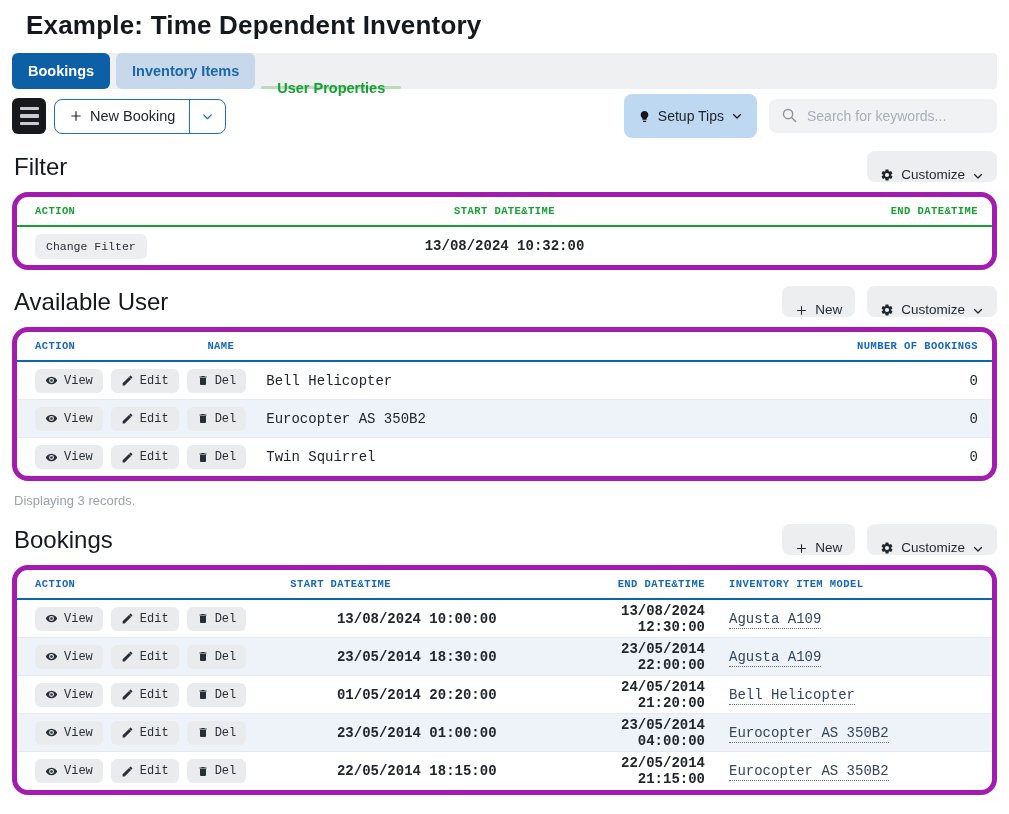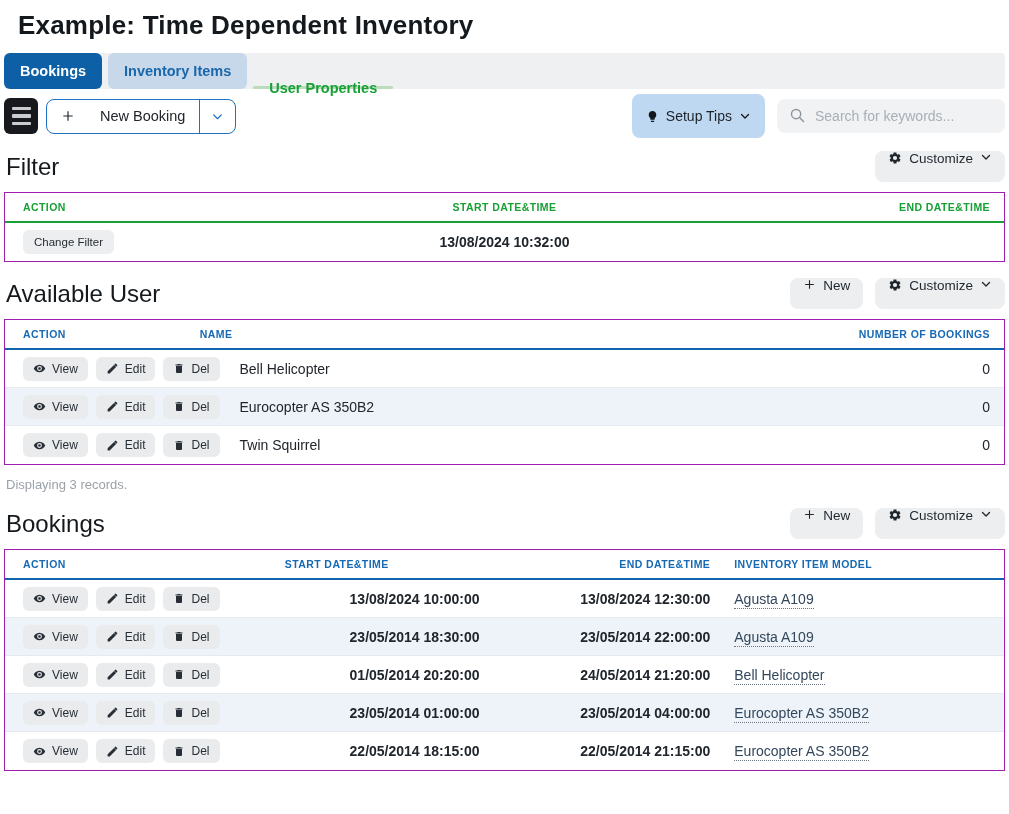--- a/index.html
+++ b/index.html
@@ -1,52 +1,52 @@
 <!DOCTYPE html>
 <html><head>
 <meta charset="utf-8">
 <style>
   * { margin:0; padding:0; box-sizing:border-box; }
   html,body { width:1009px; height:814px; background:#ffffff; overflow:hidden;
     font-family:"Liberation Sans","DejaVu Sans",sans-serif; color:#1c232a; }
 
-  .page { padding:0 4px; }
+  .page { padding:0 12px; }
 
   
   .page-title { font-size:26px; font-weight:700; color:#14191e; padding:10px 0 12px 14px; letter-spacing:.2px; }
 
   
   .tabbar { background:#eef0f1; display:flex; gap:6px; height:36px; align-items:stretch; border-radius:4px; }
   .tab { display:flex; align-items:center; padding:0 16px; font-size:14.5px; border-radius:6px; cursor:pointer; }
   .tab.active { background:#0d60a6; color:#ffffff; font-weight:700; }
   .tab.lightblue { background:#c6d8e9; color:#1a67ab; font-weight:600; }
   .tab.green { background:#badcbc; color:#17a034; font-weight:600;margin-top:33px; }
 
   
   .toolbar { display:flex; align-items:center; margin-top:8px; height:38px; }
   .hamburger { width:34px; height:36px; background:#17191c; border-radius:6px; display:flex; flex-direction:column; justify-content:center; gap:4px; align-items:center; cursor:pointer; }
   .hamburger span { display:block; width:19px; height:3.5px; background:#c9cdd1; border-radius:1px; }
   .splitbtn { display:flex; margin-left:8px; border:1px solid #1d72c2; border-radius:8px; overflow:hidden; background:#fff; height:35px; }
-  .splitbtn .main { display:flex; align-items:center; gap:25px; padding:0 14px; font-size:14.5px; color:#20262c; cursor:pointer; }
+  .splitbtn .main { display:flex; align-items:center; gap:7px; padding:0 14px; font-size:14.5px; color:#20262c; cursor:pointer; }
   .splitbtn .caret { display:flex; align-items:center; padding:0 11px; border-left:1px solid #1d72c2; cursor:pointer; }
   .toolbar-right { margin-left:auto; display:flex; align-items:center; gap:12px; }
   .setup-tips { display:flex; align-items:center; gap:7px; background:#bfd8f2; border:none; border-radius:8px; height:44px; padding:0 14px; font-size:14px; color:#1c2228; cursor:pointer; font-family:inherit; }
   .searchbox { position:relative; width:228px; }
   .searchbox input { width:100%; height:34px; background:#f1f2f4; border:none; border-radius:8px; padding:0 12px 0 38px; font-size:14px; color:#333; font-family:inherit; outline:none; }
   .searchbox input::placeholder { color:#a7afb7; }
   .searchbox .sicon { position:absolute; left:12px; top:8px; }
 
   
   .section-head { display:flex; align-items:center; margin:16px 0 10px 0; padding-left:2px; }
   .section-title { font-size:24px; font-weight:400; color:#14191e; }
   .section-actions { margin-left:auto; display:flex; gap:12px; }
-  .gbtn { display:flex; align-items:flex-start; gap:7px; background:#eceef0; border:none; border-radius:8px; height:31px; padding:0 13px; font-size:13.5px; color:#1f262c; cursor:pointer; font-family:inherit; }
-
-  
-  .tbl { border:1px solid #a21caf; border-radius:0; background:#fff; overflow:hidden; }
+  .gbtn { display:flex; align-items:flex-end; gap:7px; background:#eceef0; border:none; border-radius:8px; height:31px; padding:0 13px; font-size:13.5px; color:#1f262c; cursor:pointer; font-family:inherit; }
+
+  
+  .tbl { border:5px solid #a21caf; border-radius:16px; background:#fff; overflow:hidden;font-family:Liberation Mono, monospace; }
   .tbl-head { display:flex; align-items:center; height:30px; font-size:10.5px; font-weight:700; letter-spacing:.04em; }
   .tbl.green .tbl-head { color:#18a035; border-bottom:2px solid #18a035; }
   .tbl.blue .tbl-head { color:#1769b3; border-bottom:2px solid #1064ae; }
   .tbl-row { display:flex; align-items:center; min-height:38px; border-bottom:1px solid #e6eaee; font-size:14px; color:#20262c; }
   .tbl-row:last-child { border-bottom:none; }
   .tbl-row.alt { background:#edf3f9; }
   .cell { padding:0 10px; }
   .c-left { text-align:left; } .c-center { text-align:center; } .c-right { text-align:right; }
   .pad-l { padding-left:18px; } .pad-r { padding-right:14px; }
 

